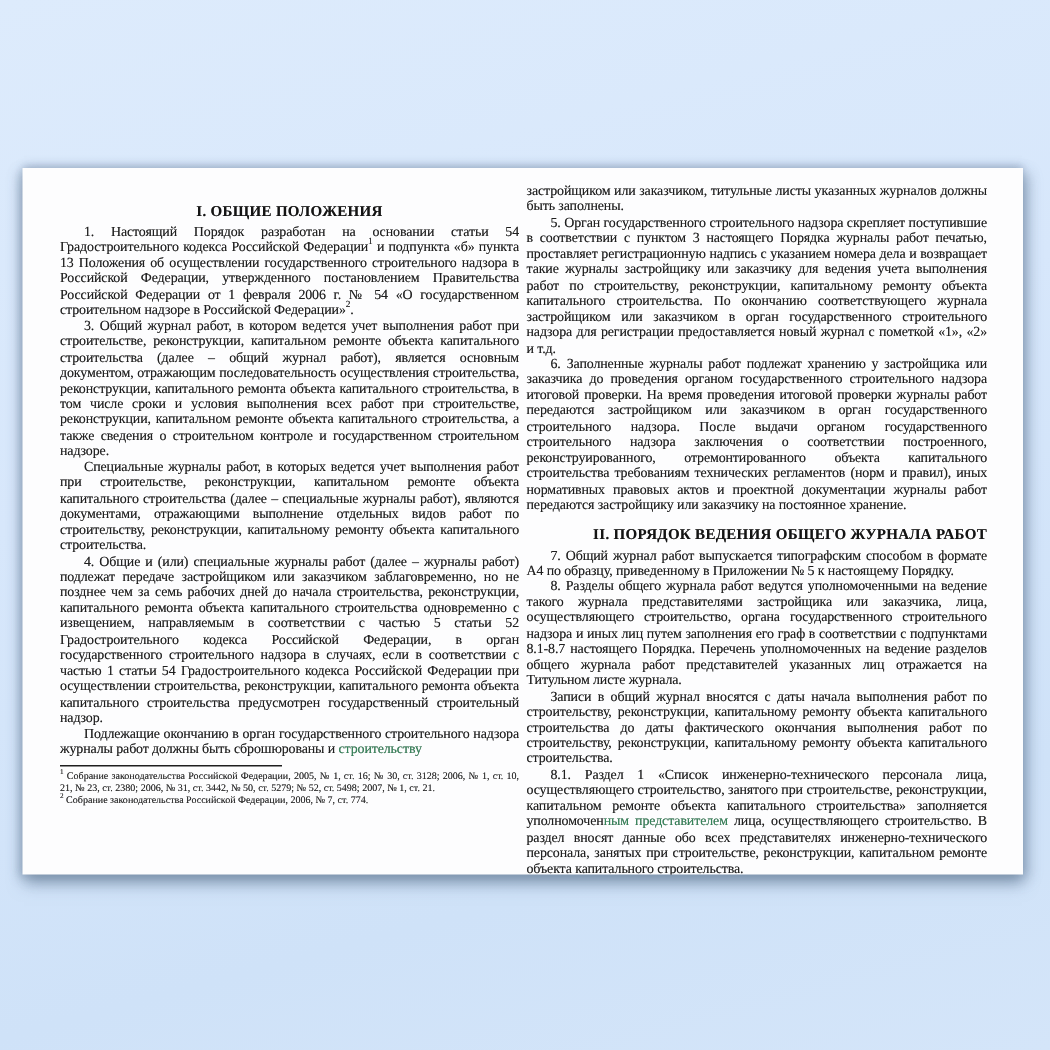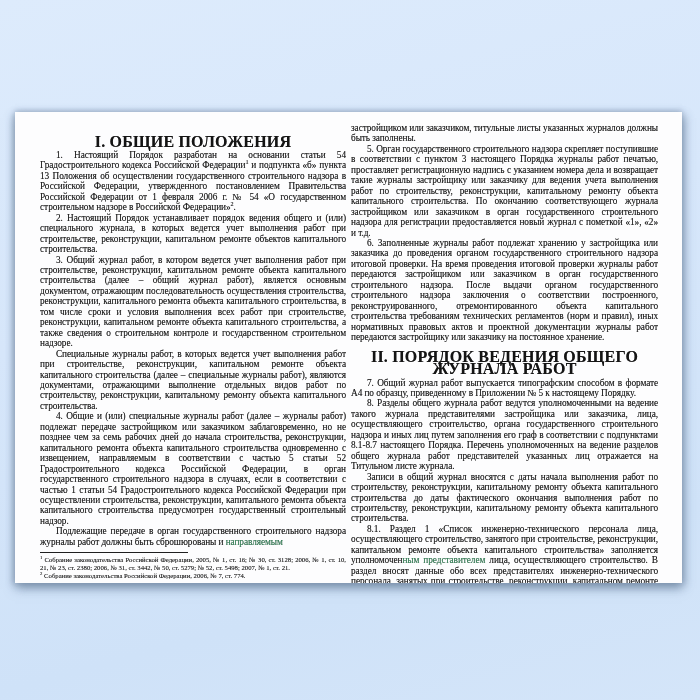--- a/index.html
+++ b/index.html
@@ -26,48 +26,47 @@
     font-size:9.3px;line-height:10.45px;letter-spacing:-0.08px;
     color:#1f1f1f;text-align:justify;
     text-shadow:0 0 .35px rgba(30,30,30,.55);
   }
   .col-left{left:25px;top:24px;width:306px;}
   .col-right{left:336px;top:11px;width:307px;}
   p{margin:0;padding:0;}
   .indent{text-indent:16px;}
   .noindent{text-indent:0;}
   h2{
-    margin:0 0 2px 0;font-size:16px;line-height:12px;
+    margin:0 0 2px 0;font-size:10px;line-height:12px;
     font-weight:bold;text-align:center;letter-spacing:.2px;color:#141414;
   }
-  .h2-second{margin-top:8px;margin-bottom:3px;}
+  .h2-second{margin-top:8px;margin-bottom:3px;text-align:right;}
   .tint{color:#35865a;}
   sup.ref{font-size:6.2px;line-height:0;vertical-align:super;}
   .footnotes{margin-top:5px;background:#fdfdfe;}
   .fn-rule{width:148px;height:0;border-top:1.6px solid #1f1f1f;margin:0 0 2.5px 0;}
   .fn{font-size:6.7px;line-height:8.1px;text-align:justify;letter-spacing:0;color:#2a2a2a;}
   .fn sup{font-size:4.8px;line-height:0;}
 </style>
 </head>
 <body>
 
 <div class="scene">
   <div class="page">
 
     <div class="col col-left">
       <h2>I. ОБЩИЕ ПОЛОЖЕНИЯ</h2>
 
       <p class="indent"><span>1. Настоящий Порядок разработан на основании статьи 54 Градостроительного кодекса Российской Федерации</span><sup class="ref">1</sup><span> и подпункта «б» пункта 13 Положения об осуществлении государственного строительного надзора в Российской Федерации, утвержденного постановлением Правительства Российской Федерации от 1 февраля 2006 г. № 54 «О государственном строительном надзоре в Российской Федерации»</span><sup class="ref">2</sup><span>.</span></p>
 
-      <p class="indent">2. Настоящий Порядок устанавливает порядок ведения общего и (или) специального журнала, в которых ведется учет выполнения работ при строительстве, реконструкции, капитальном ремонте объектов капитального строительства.</p>
       <p class="indent">3. Общий журнал работ, в котором ведется учет выполнения работ при строительстве, реконструкции, капитальном ремонте объекта капитального строительства (далее – общий журнал работ), является основным документом, отражающим последовательность осуществления строительства, реконструкции, капитального ремонта объекта капитального строительства, в том числе сроки и условия выполнения всех работ при строительстве, реконструкции, капитальном ремонте объекта капитального строительства, а также сведения о строительном контроле и государственном строительном надзоре.</p>
       <p class="indent">Специальные журналы работ, в которых ведется учет выполнения работ при строительстве, реконструкции, капитальном ремонте объекта капитального строительства (далее – специальные журналы работ), являются документами, отражающими выполнение отдельных видов работ по строительству, реконструкции, капитальному ремонту объекта капитального строительства.</p>
       <p class="indent">4. Общие и (или) специальные журналы работ (далее – журналы работ) подлежат передаче застройщиком или заказчиком заблаговременно, но не позднее чем за семь рабочих дней до начала строительства, реконструкции, капитального ремонта объекта капитального строительства одновременно с извещением, направляемым в соответствии с частью 5 статьи 52 Градостроительного кодекса Российской Федерации, в орган государственного строительного надзора в случаях, если в соответствии с частью 1 статьи 54 Градостроительного кодекса Российской Федерации при осуществлении строительства, реконструкции, капитального ремонта объекта капитального строительства предусмотрен государственный строительный надзор.</p>
 
-      <p class="indent"><span>Подлежащие передаче в орган государственного строительного надзора журналы работ должны быть сброшюрованы и </span><span class="tint">направляемым</span></p>
+      <p class="indent"><span>Подлежащие окончанию в орган государственного строительного надзора журналы работ должны быть сброшюрованы и </span><span class="tint">строительству</span></p>
 
       <div class="footnotes">
         <div class="fn-rule"></div>
         <p class="fn"><sup>1</sup> <span>Собрание законодательства Российской Федерации, 2005, № 1, ст. 16; № 30, ст. 3128; 2006, № 1, ст. 10, 21, № 23, ст. 2380; 2006, № 31, ст. 3442, № 50, ст. 5279; № 52, ст. 5498; 2007, № 1, ст. 21.</span></p>
         <p class="fn"><sup>2</sup> <span>Собрание законодательства Российской Федерации, 2006, № 7, ст. 774.</span></p>
       </div>
     </div>
 
     <div class="col col-right">
       <p class="noindent">застройщиком или заказчиком, титульные листы указанных журналов должны быть заполнены.</p>

